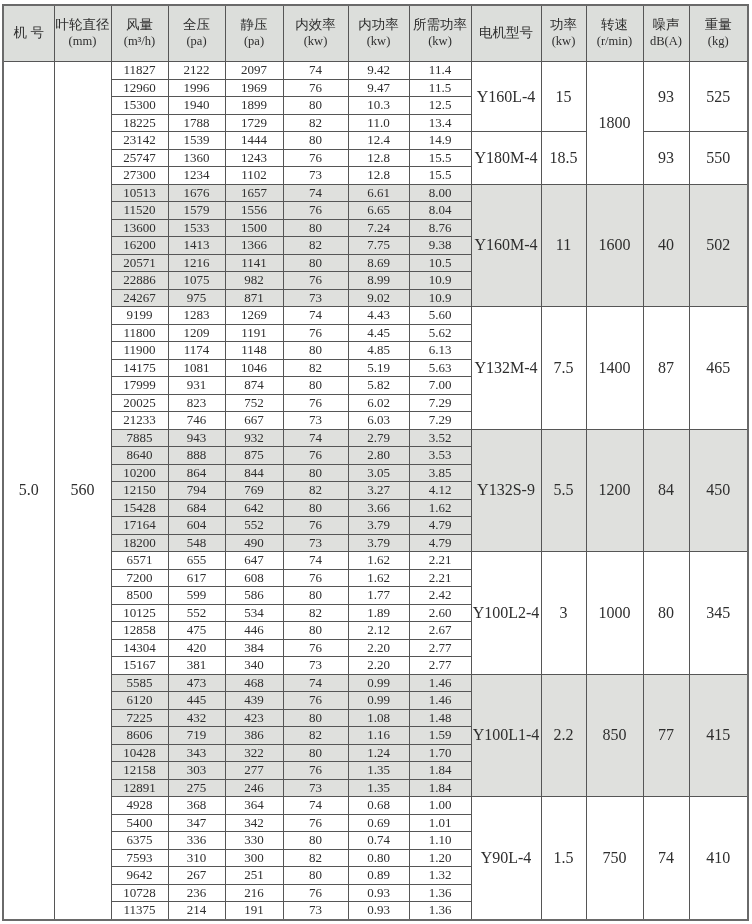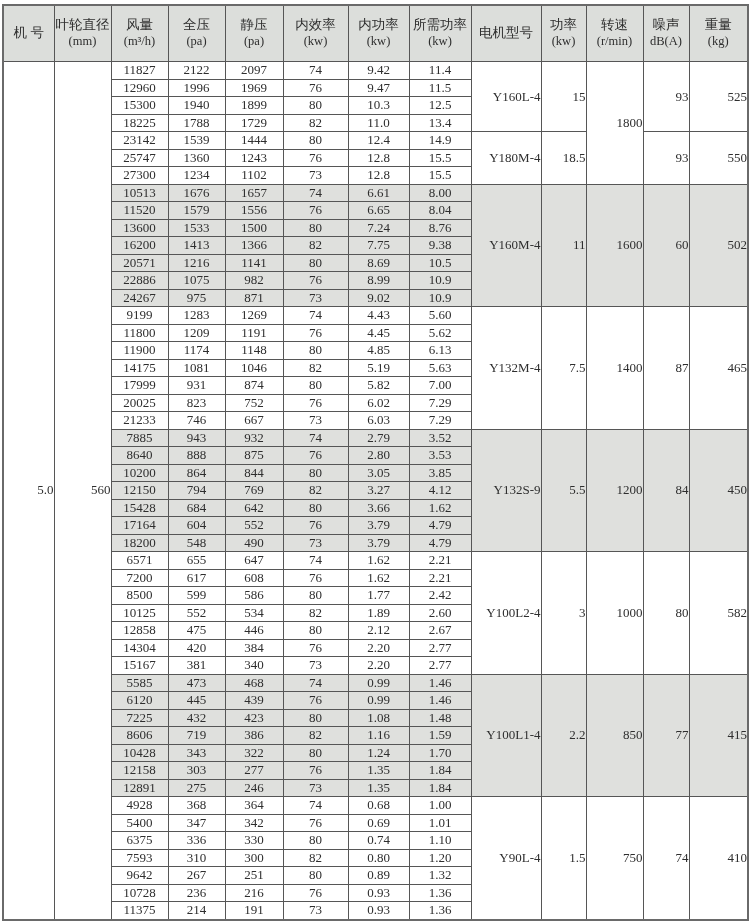--- a/index.html
+++ b/index.html
@@ -25,21 +25,21 @@
     text-align:center;vertical-align:middle;
     padding:0;font-weight:normal;overflow:hidden;
     white-space:nowrap;
   }
   thead th{
     height:55px;background:var(--header-bg);
     font-size:13.5px;line-height:1.25;
   }
   thead .h-unit{font-size:12.5px;}
   tbody td{height:16.5px;font-size:13px;}
-  td.merged{font-size:13px;text-align:right;}
+  td.merged{font-size:16px;}
   .shade-white{background:var(--white-bg);}
   .shade-gray{background:var(--gray-bg);}
 </style>
 </head>
 <body>
 
 <table>
   <colgroup id="cols">
       <col style="width: 51px;">
       <col style="width: 57px;">
@@ -180,21 +180,21 @@
       <tr>
         <td class="shade-gray">10513</td>
         <td class="shade-gray">1676</td>
         <td class="shade-gray">1657</td>
         <td class="shade-gray">74</td>
         <td class="shade-gray">6.61</td>
         <td class="shade-gray">8.00</td>
         <td class="shade-gray merged" rowspan="7">Y160M-4</td>
         <td class="shade-gray merged" rowspan="7">11</td>
         <td class="shade-gray merged" rowspan="7">1600</td>
-        <td class="shade-gray merged" rowspan="7">60</td>
+        <td class="shade-gray merged" rowspan="7">40</td>
         <td class="shade-gray merged" rowspan="7">502</td>
       </tr>
       <tr>
         <td class="shade-gray">11520</td>
         <td class="shade-gray">1579</td>
         <td class="shade-gray">1556</td>
         <td class="shade-gray">76</td>
         <td class="shade-gray">6.65</td>
         <td class="shade-gray">8.04</td>
       </tr>
@@ -364,21 +364,21 @@
         <td class="shade-white">6571</td>
         <td class="shade-white">655</td>
         <td class="shade-white">647</td>
         <td class="shade-white">74</td>
         <td class="shade-white">1.62</td>
         <td class="shade-white">2.21</td>
         <td class="shade-white merged" rowspan="7">Y100L2-4</td>
         <td class="shade-white merged" rowspan="7">3</td>
         <td class="shade-white merged" rowspan="7">1000</td>
         <td class="shade-white merged" rowspan="7">80</td>
-        <td class="shade-white merged" rowspan="7">582</td>
+        <td class="shade-white merged" rowspan="7">345</td>
       </tr>
       <tr>
         <td class="shade-white">7200</td>
         <td class="shade-white">617</td>
         <td class="shade-white">608</td>
         <td class="shade-white">76</td>
         <td class="shade-white">1.62</td>
         <td class="shade-white">2.21</td>
       </tr>
       <tr>

